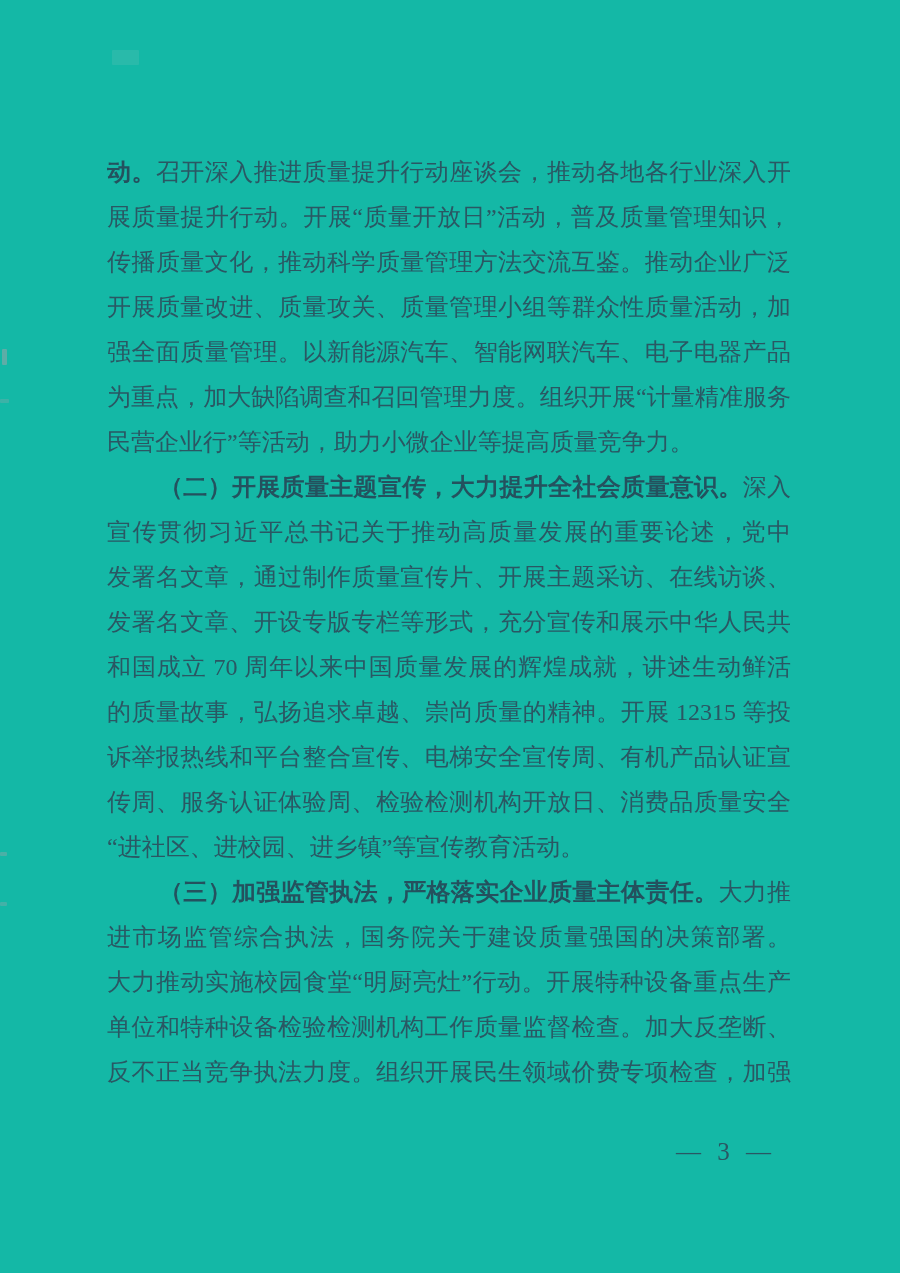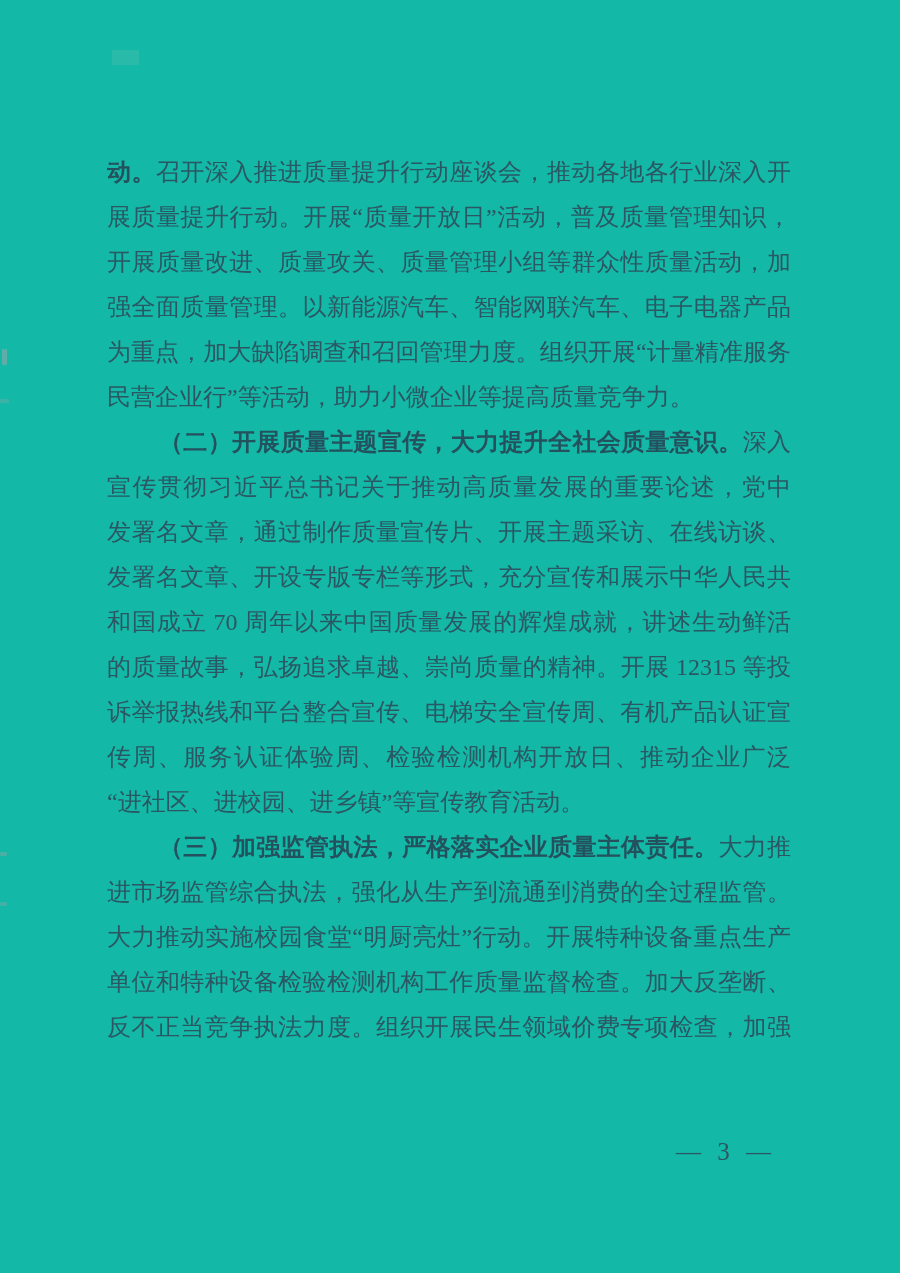--- a/index.html
+++ b/index.html
@@ -68,35 +68,36 @@
 
   <div class="artifact art-a"></div>
   <div class="artifact art-b"></div>
   <div class="artifact art-c"></div>
   <div class="artifact art-d"></div>
   <div class="artifact art-e"></div>
 
   <div class="textblock">
     <div class="line"><span class="b">动。</span><span>召开深入推进质量提升行动座谈会，推动各地各行业深入开</span></div>
     <div class="line"><span>展质量提升行动。开展“质量开放日”活动，普及质量管理知识，</span></div>
+    <div class="line"><span>传播质量文化，推动科学质量管理方法交流互鉴。推动企业广泛</span></div>
     <div class="line"><span>开展质量改进、质量攻关、质量管理小组等群众性质量活动，加</span></div>
     <div class="line"><span>强全面质量管理。以新能源汽车、智能网联汽车、电子电器产品</span></div>
     <div class="line"><span>为重点，加大缺陷调查和召回管理力度。组织开展“计量精准服务</span></div>
     <div class="line para-end"><span>民营企业行”等活动，助力小微企业等提高质量竞争力。</span></div>
     <div class="line indent"><span class="b">（二）开展质量主题宣传，大力提升全社会质量意识。</span><span>深入</span></div>
     <div class="line"><span>宣传贯彻习近平总书记关于推动高质量发展的重要论述，党中</span></div>
     <div class="line"><span>发署名文章，通过制作质量宣传片、开展主题采访、在线访谈、刊</span></div>
     <div class="line"><span>发署名文章、开设专版专栏等形式，充分宣传和展示中华人民共</span></div>
     <div class="line"><span>和国成立 70 周年以来中国质量发展的辉煌成就，讲述生动鲜活</span></div>
     <div class="line"><span>的质量故事，弘扬追求卓越、崇尚质量的精神。开展 12315 等投</span></div>
     <div class="line"><span>诉举报热线和平台整合宣传、电梯安全宣传周、有机产品认证宣</span></div>
-    <div class="line"><span>传周、服务认证体验周、检验检测机构开放日、推动企业广泛</span></div>
+    <div class="line"><span>传周、服务认证体验周、检验检测机构开放日、消费品质量安全</span></div>
     <div class="line para-end"><span>“进社区、进校园、进乡镇”等宣传教育活动。</span></div>
     <div class="line indent"><span class="b">（三）加强监管执法，严格落实企业质量主体责任。</span><span>大力推</span></div>
-    <div class="line"><span>进市场监管综合执法，强化从生产到流通到消费的全过程监管。</span></div>
+    <div class="line"><span>进市场监管综合执法，国务院关于建设质量强国的决策部署。</span></div>
     <div class="line"><span>大力推动实施校园食堂“明厨亮灶”行动。开展特种设备重点生产</span></div>
     <div class="line"><span>单位和特种设备检验检测机构工作质量监督检查。加大反垄断、</span></div>
     <div class="line"><span>反不正当竞争执法力度。组织开展民生领域价费专项检查，加强</span></div>
   </div>
 
   <div class="page-number">— 3 —</div>
 
 </div>
 
 </body></html>

